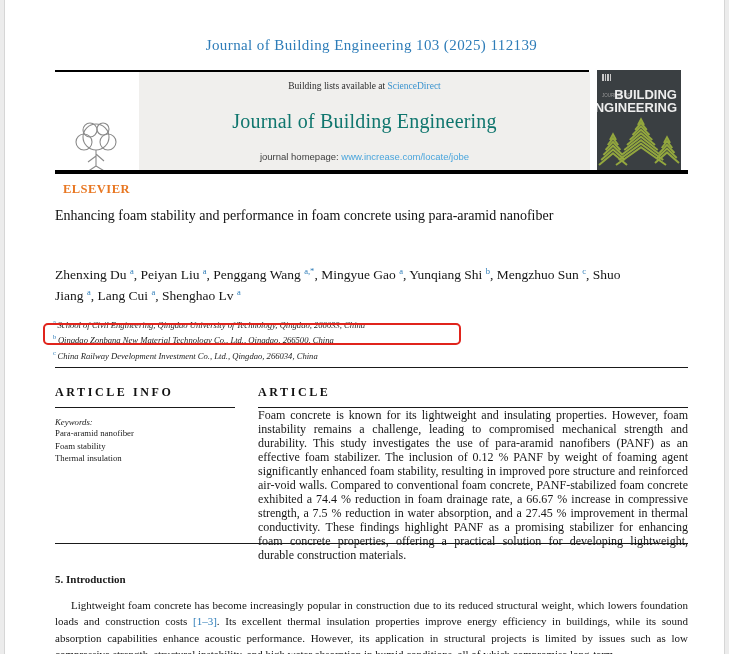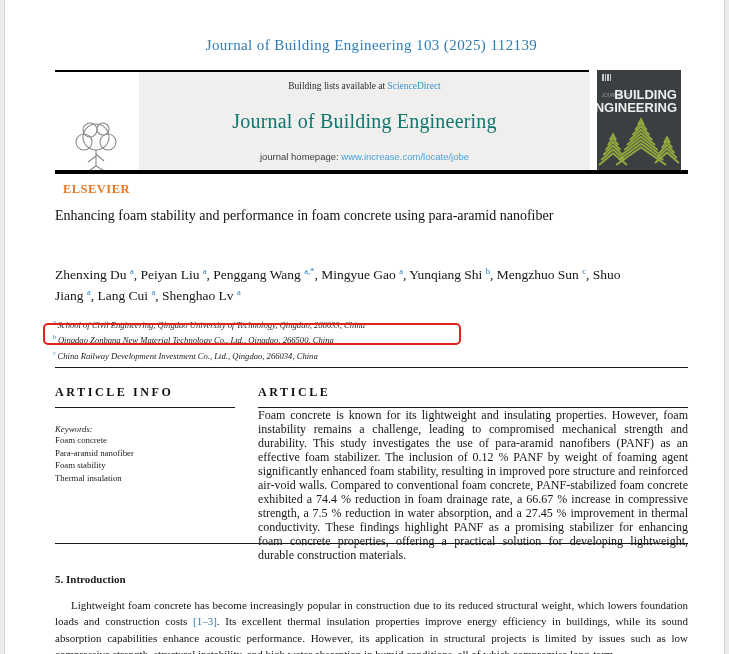--- a/index.html
+++ b/index.html
@@ -43,21 +43,21 @@
   .red-box { position:absolute; top:323px; left:43px; width:418px; height:22px;
              border:2.5px solid #e0241c; border-radius:5px; z-index:10; }
 
   .hr1 { position:absolute; top:367px; left:55px; width:633px; height:1.4px; background:#1a1a1a; }
   .hr2 { position:absolute; top:543px; left:55px; width:633px; height:1.4px; background:#1a1a1a; }
 
   
   .col-head { font-size:12px; font-weight:bold; letter-spacing:2.6px; color:#111;
               padding-bottom:7px; border-bottom:1.3px solid #1a1a1a; }
   .info-col { position:absolute; top:385px; left:55px; width:180px; }
-  .kw-label { font-style:italic; font-size:8.8px; margin-top:16px; }
+  .kw-label { font-style:italic; font-size:8.8px; margin-top:9px; }
   .kw-item { font-size:8.8px; line-height:12.6px; }
   .abs-col { position:absolute; top:385px; left:258px; width:430px; }
   .abs-text { font-size:12px; line-height:14px; text-align:justify; color:#161616; }
 
   
   .intro-head { position:absolute; top:573px; left:55px; font-size:11px; font-weight:bold; }
   .intro-para { position:absolute; top:597px; left:55px; width:633px;
                 font-size:11px; line-height:16.3px; text-align:justify; text-indent:16px; color:#141414; }
   .cite-link { color:#2d7cb8; cursor:pointer; }
 </style>
@@ -148,21 +148,20 @@
       <div><sup>c </sup>China Railway Development Investment Co., Ltd., Qingdao, 266034, China</div>
     </div>
   <div class="red-box"></div>
 
   <div class="hr1"></div>
 
   <div class="info-col">
     <div class="col-head">ARTICLE INFO</div>
     <div class="kw-label">Keywords:</div>
     <div id="kw-list">
-        <div class="kw-item">Foam concrete</div>
         <div class="kw-item">Para-aramid nanofiber</div>
         <div class="kw-item">Foam stability</div>
         <div class="kw-item">Thermal insulation</div>
       </div>
   </div>
 
   <div class="abs-col">
     <div class="col-head">ARTICLE</div>
     <div class="abs-text">Foam concrete is known for its lightweight and insulating properties. However, foam instability remains a challenge, leading to compromised mechanical strength and durability. This study investigates the use of para-aramid nanofibers (PANF) as an effective foam stabilizer. The inclusion of 0.12 % PANF by weight of foaming agent significantly enhanced foam stability, resulting in improved pore structure and reinforced air-void walls. Compared to conventional foam concrete, PANF-stabilized foam concrete exhibited a 74.4 % reduction in foam drainage rate, a 66.67 % increase in compressive strength, a 7.5 % reduction in water absorption, and a 27.45 % improvement in thermal conductivity. These findings highlight PANF as a promising stabilizer for enhancing foam concrete properties, offering a practical solution for developing lightweight, durable construction materials.</div>
   </div>

